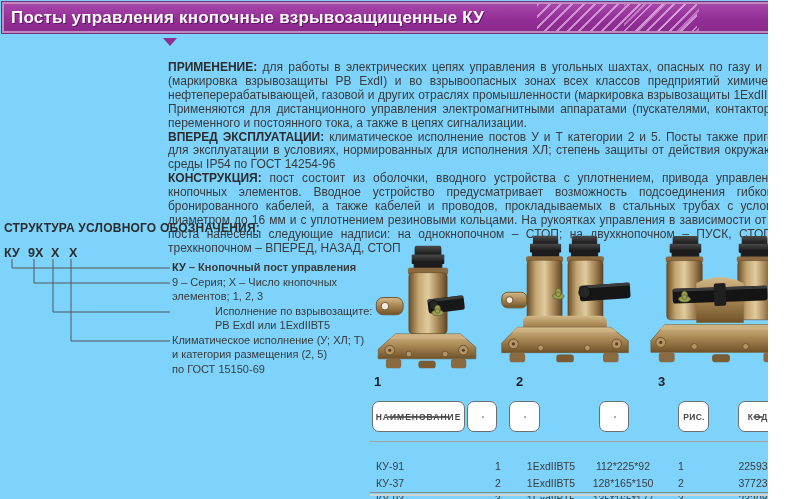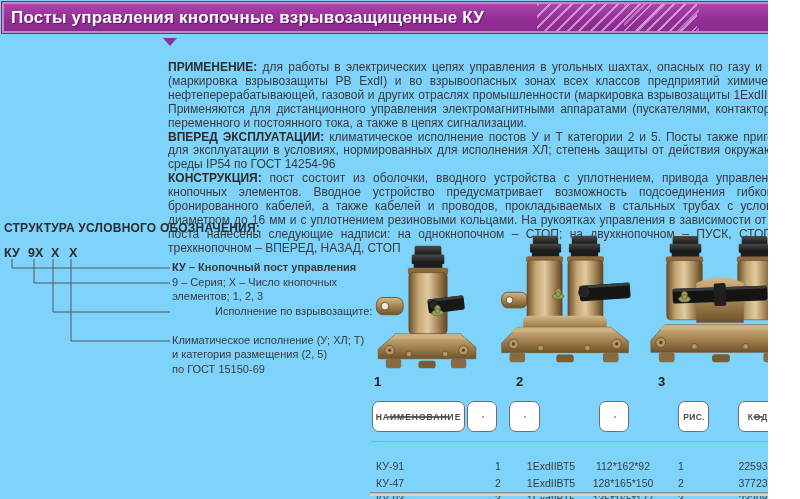--- a/index.html
+++ b/index.html
@@ -124,20 +124,21 @@
     <path d="M53,1 V54 H170" fill="none" stroke="#555" stroke-width="1"></path>
     <path d="M71,1 V83 H170" fill="none" stroke="#555" stroke-width="1"></path>
   </svg>
   <div class="legend-item li-0"><b>КУ</b><span> – Кнопочный пост управления</span></div>
   <div class="legend-item li-1">
     <div>9 – Серия; Х – Число кнопочных</div>
     <div>элементов; 1, 2, 3</div>
   </div>
   <div class="legend-item li-2">
     <div>Исполнение по взрывозащите:</div>
+    <div>РВ ExdI или 1ExdIIВТ5</div>
   </div>
   <div class="legend-item li-3">
     <div>Климатическое исполнение (У; ХЛ; Т)</div>
     <div>и категория размещения (2, 5)</div>
     <div>по ГОСТ 15150-69</div>
   </div>
 
   <svg class="fig" style="left:364px;top:242px" width="128" height="134" viewBox="0 0 128 140">
     <defs>
       <linearGradient id="br1" x1="0" y1="0" x2="0" y2="1">
@@ -345,26 +346,26 @@
     </div>
     <div class="keycap kc-code">
       <div class="keycap-inner">КОД</div>
     </div>
 
     <div class="rows">
       <div class="trow">
         <span class="c-name">КУ-91</span>
         <span class="c-btns">1</span>
         <span class="c-ex">1ExdIIВТ5</span>
-        <span class="c-dim">112*162*92</span>
+        <span class="c-dim">112*225*92</span>
         <span class="c-fig">1</span>
         <span class="c-code">22593</span>
       </div>
       <div class="trow">
-        <span class="c-name">КУ-47</span>
+        <span class="c-name">КУ-37</span>
         <span class="c-btns">2</span>
         <span class="c-ex">1ExdIIВТ5</span>
         <span class="c-dim">128*165*150</span>
         <span class="c-fig">2</span>
         <span class="c-code">37723</span>
       </div>
       <div class="trow">
         <span class="c-name">КУ-93</span>
         <span class="c-btns">3</span>
         <span class="c-ex">1ExdIIВТ5</span>

